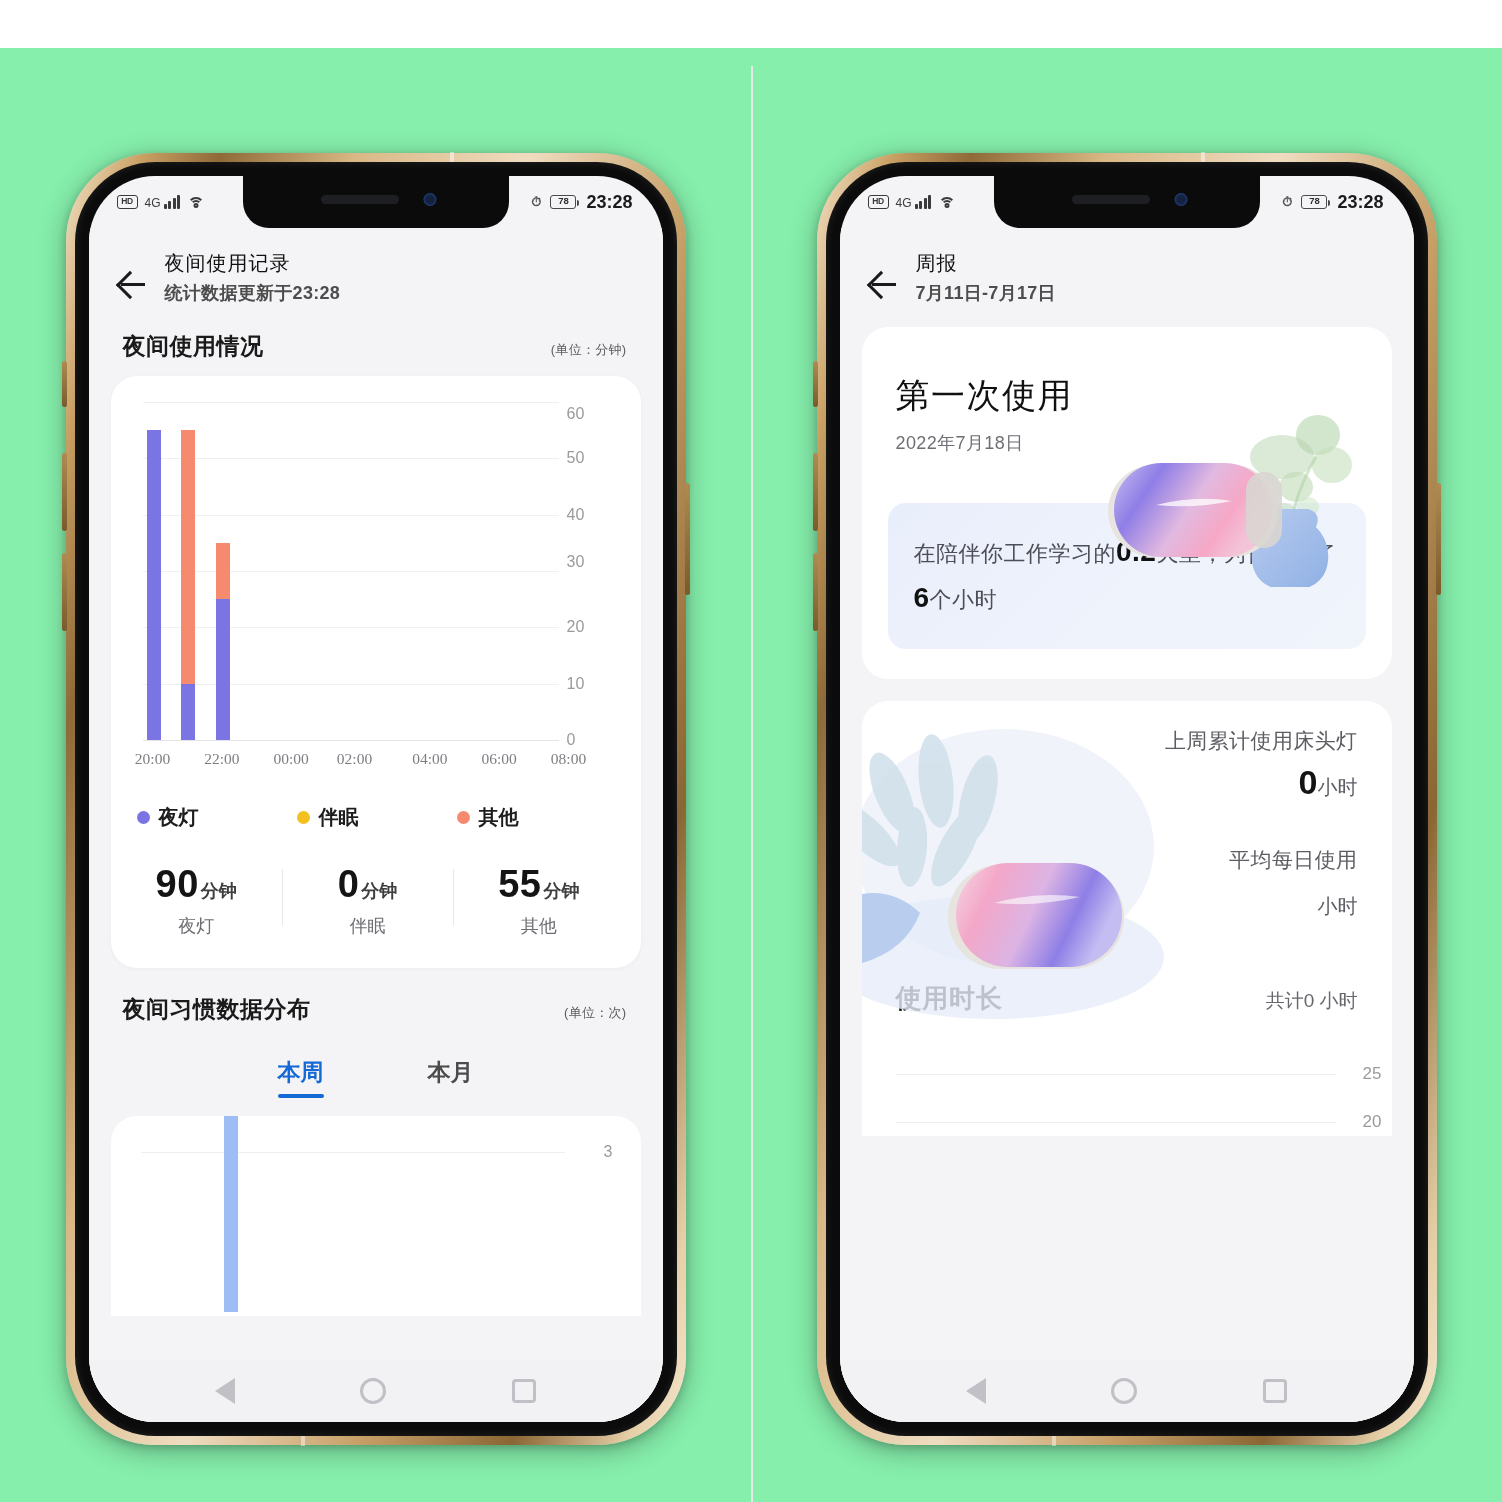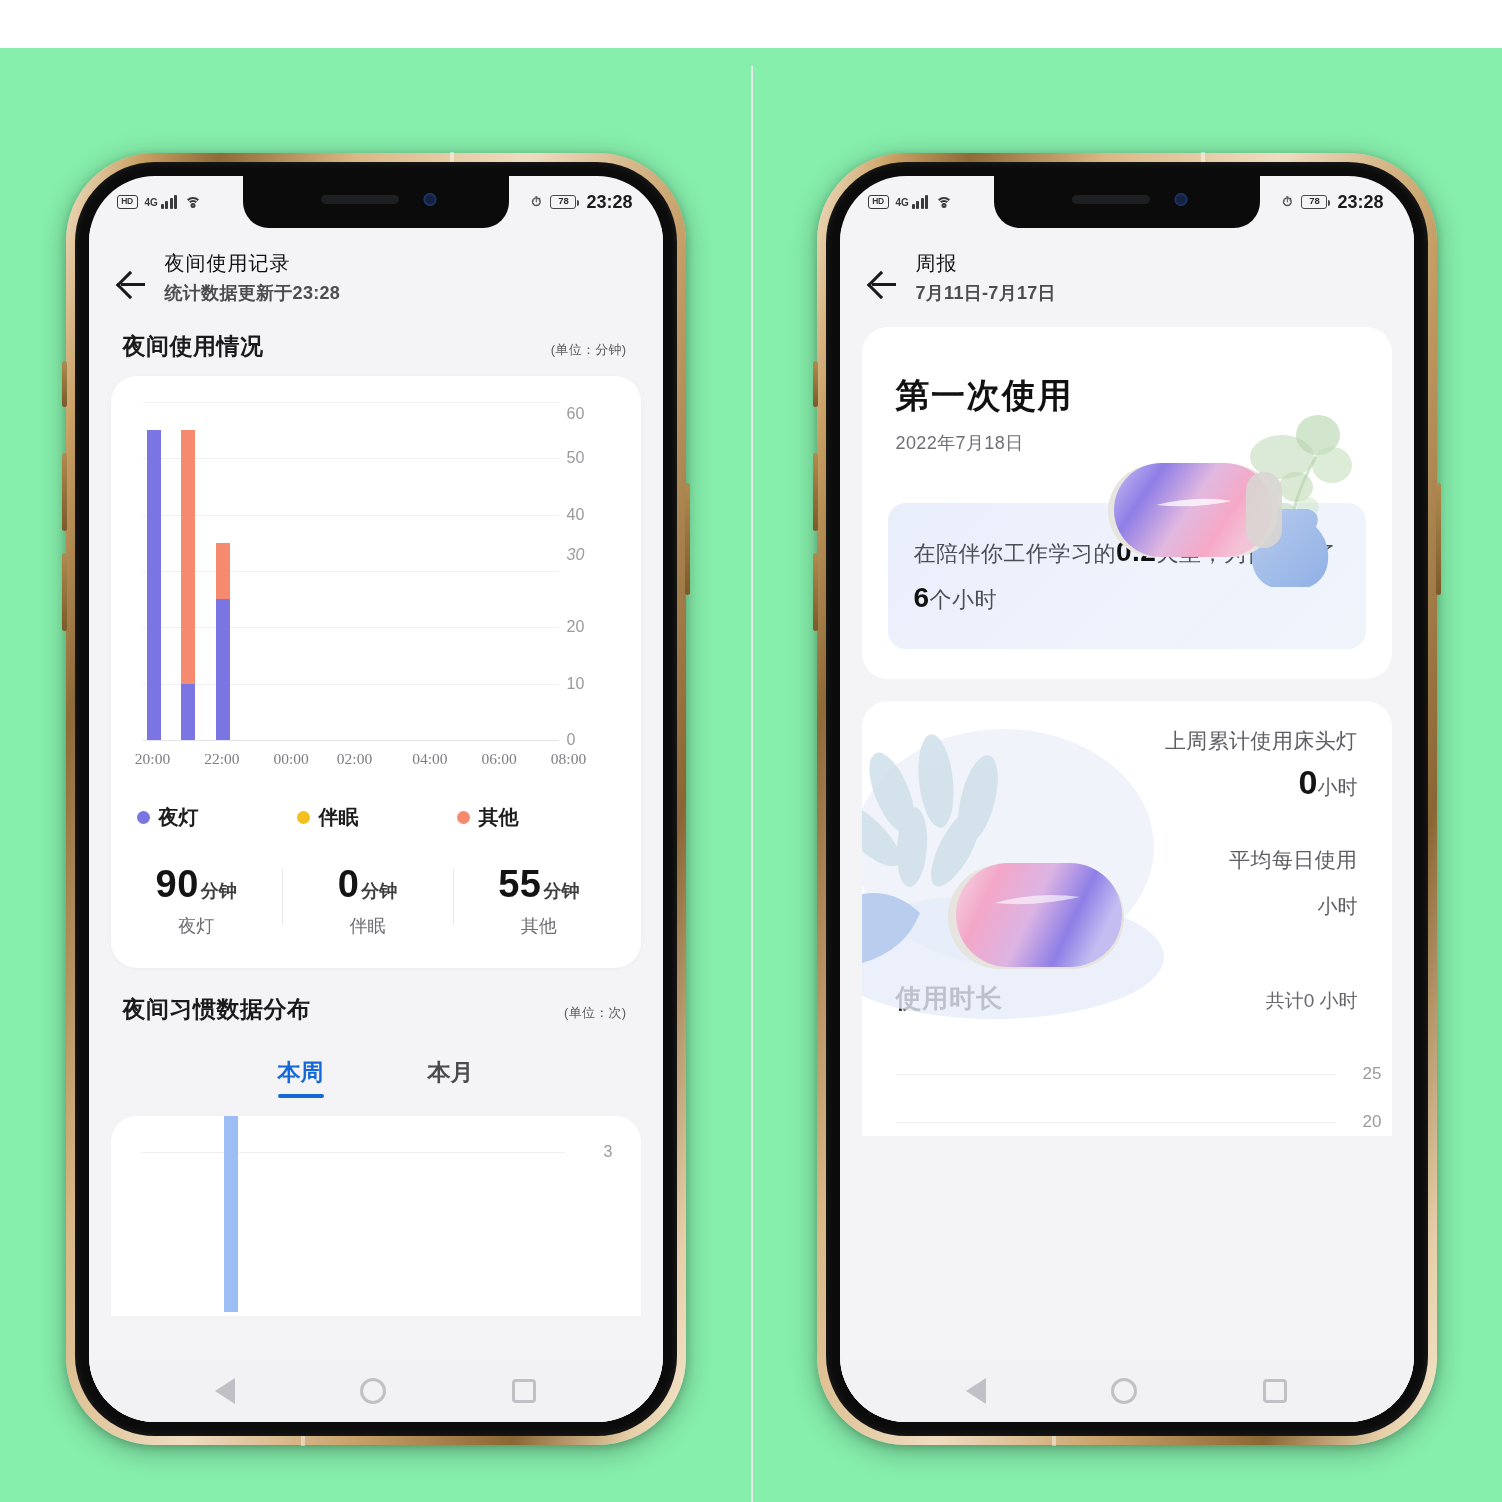--- a/index.html
+++ b/index.html
@@ -96,21 +96,21 @@
     display: flex; align-items: center; justify-content: space-between;
     padding: 0 30px 0 28px;
     font-size: 17px; color: #1b1b1b; font-weight: 700;
   }
   .sb-left, .sb-right { display: flex; align-items: center; gap: 7px; }
   .ic-hd {
     width: 21px; height: 14px; border: 1.8px solid #3a3a3a; border-radius: 3px;
     font-size: 8.5px; line-height: 11px; text-align: center; font-weight: 800;
     color: #3a3a3a; letter-spacing: -0.5px;
   }
-  .ic-4g { font-size: 10px; font-weight: 700; color:#3a3a3a; margin-right:-4px; align-self:flex-start; margin-top:2px;text-align:center;}
+  .ic-4g { font-size: 12px; font-weight: 400; color:#3a3a3a; margin-right:-4px; align-self:flex-start; margin-top:2px;text-align:center;}
   .ic-bars { display: flex; align-items: flex-end; gap: 1.5px; height: 14px; }
   .ic-bars i { width: 3px; background: #3a3a3a; border-radius: 1px; display:block; }
   .ic-bars i:nth-child(1){height:5px} .ic-bars i:nth-child(2){height:8px}
   .ic-bars i:nth-child(3){height:11px} .ic-bars i:nth-child(4){height:14px}
   .ic-wifi { position: relative; width: 17px; height: 13px; }
   .ic-wifi span {
     position: absolute; left: 50%; transform: translateX(-50%);
     border: 2px solid #3a3a3a; border-bottom-color: transparent;
     border-left-color: transparent; border-right-color: transparent;
     border-radius: 50%;
@@ -196,21 +196,21 @@
 
   .mini-card { background:#fff; border-radius: 26px 26px 0 0; margin: 18px 22px 0 22px; padding: 36px 20px 0 20px; height: 200px; position: relative; overflow:hidden; }
   .mini-chart { position: relative; height: 160px; margin-left: 10px; margin-right: 56px; }
   .mini-grid { position:absolute; left:0; right:0; height:1px; background:#efeef3; }
   .mini-ylab { position:absolute; right:-48px; transform: translateY(-50%); font-size:16px; color:#9a9a9f; }
   .mini-bar { position:absolute; bottom:0; width: 14px; background:#9dbdf5; border-radius: 7px 7px 0 0; }
 
   
   .rcard { background:#fff; border-radius: 26px; margin: 0 22px 22px 22px; position: relative; overflow: hidden; }
   .rcard-pad { padding: 46px 34px 26px 34px; position: relative; z-index: 2; }
-  .rcard-title { font-size: 34px; font-weight: 700; color:#111; letter-spacing: 1.5px; }
+  .rcard-title { font-size: 34px; font-weight: 400; color:#111; letter-spacing: 1.5px; }
   .rcard-date { font-size: 18px; color:#6e6e74; margin-top: 12px; letter-spacing: .4px; }
   .bluebox {
     margin: 22px 26px 30px 26px;
     background: linear-gradient(135deg,#e9eefb 0%,#eef3fc 55%,#f0f4fb 100%);
     border-radius: 18px; padding: 26px 26px 28px 26px;
     font-size: 22px; line-height: 1.65; color:#4e4e56; letter-spacing: .5px;
   }
   .bluebox b { color:#111; font-weight: 700; font-size: 28px; }
 
   .illu { position: absolute; pointer-events: none; }
@@ -302,21 +302,21 @@
               <div class="card">
                 <div class="chart-wrap">
                   <div class="chart" id="mainChart">
                       <div class="gridline base" style="top: 338px;"></div>
                       <div class="ylab" style="top: 338px;">0</div>
                       <div class="gridline" style="top: 281.667px;"></div>
                       <div class="ylab" style="top: 281.667px;">10</div>
                       <div class="gridline" style="top: 225.333px;"></div>
                       <div class="ylab" style="top: 225.333px;">20</div>
                       <div class="gridline" style="top: 169px;"></div>
-                      <div class="ylab" style="top: 153px; font-style: italic;">30</div>
+                      <div class="ylab" style="top: 160px;">30</div>
                       <div class="gridline" style="top: 112.667px;"></div>
                       <div class="ylab" style="top: 112.667px;">40</div>
                       <div class="gridline" style="top: 56.3333px;"></div>
                       <div class="ylab" style="top: 56.3333px;">50</div>
                       <div class="gridline" style="top: 0px;"></div>
                       <div class="ylab" style="top: 12px;">60</div>
                       <div class="bars">
                         <div class="bar" style="left: 4px; height: 309.833px;">
                           <div class="seg" style="height: 100%; background: rgb(123, 116, 227);"></div>
                         </div>

